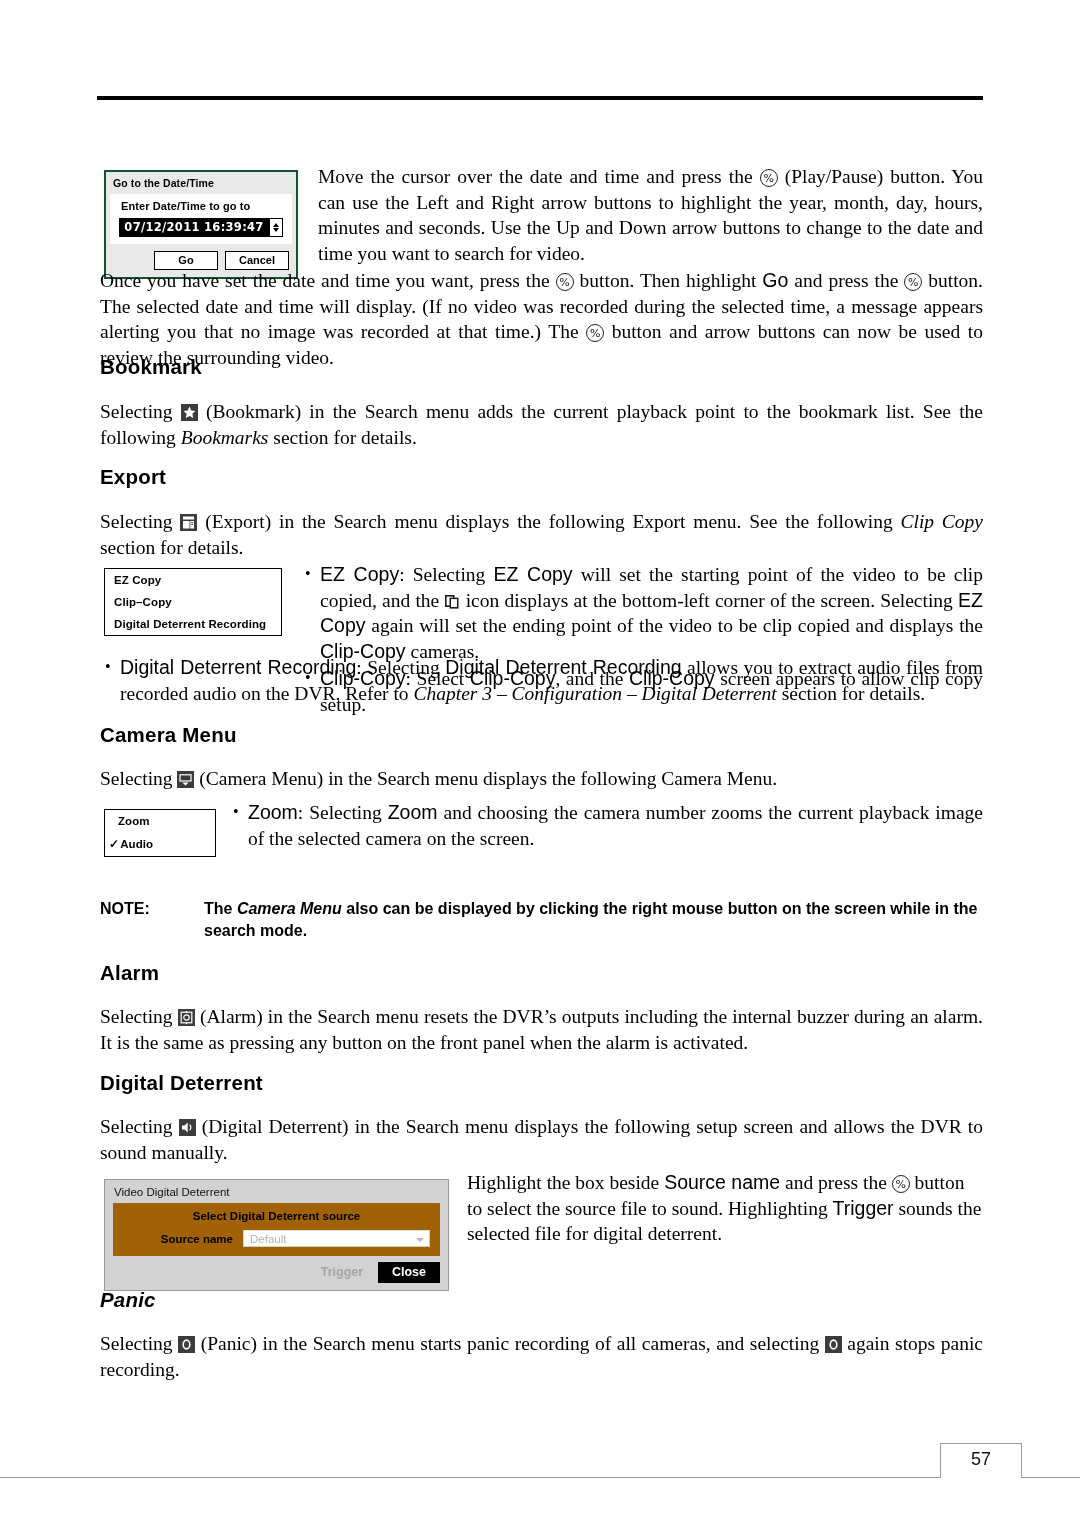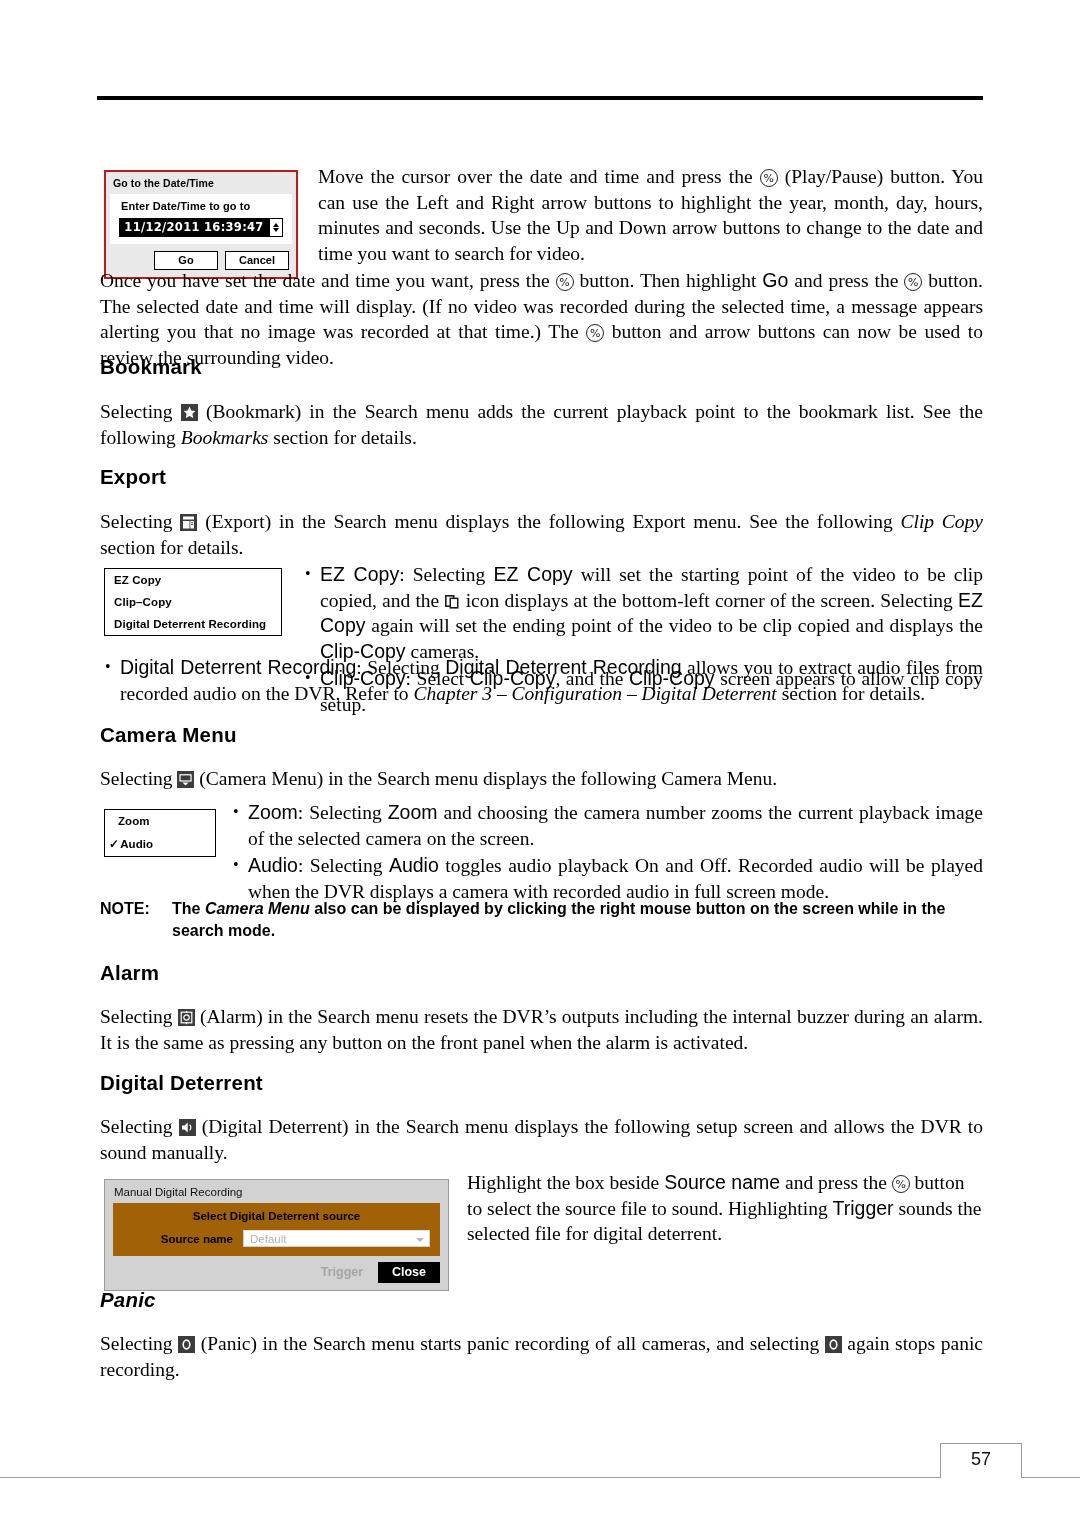--- a/index.html
+++ b/index.html
@@ -111,21 +111,21 @@
 
   
   .blk { position: absolute; }
 
   
   .dlg-goto {
     position: absolute;
     left: 104px;
     top: 170px;
     width: 194px;
-    border: 2px solid #b91c1c;
+    border: 2px solid #14532d;
     background: #e9e9e9;
     font-family: "Liberation Sans", sans-serif;
     box-sizing: border-box;
   }
   .dlg-goto-title {
     font-size: 10.5px;
     font-weight: bold;
     padding: 5px 0 5px 7px;
     background: #e9e9e9;
     color: #000;
@@ -227,21 +227,21 @@
   }
 
   
   .note {
     font-family: "Liberation Sans", sans-serif;
     font-weight: bold;
     font-size: 16px;
     line-height: 22px;
   }
   .note-label { display: inline-block; width: 72px; }
-  .note-body { display: block; margin-left: 72px; margin-top: -22px; }
+  .note-body { display: block; margin-left: 104px; margin-top: -22px; }
 
   
   .dlg-mdd {
     position: absolute;
     left: 104px;
     top: 1179px;
     width: 345px;
     background: #d2d2d2;
     border: 1px solid #9a9a9a;
     font-family: "Liberation Sans", sans-serif;
@@ -368,21 +368,21 @@
 
   <div class="header">
     <div class="header-rule"></div>
   </div>
 
   <div class="dlg-goto">
     <div class="dlg-goto-title">Go to the Date/Time</div>
     <div class="dlg-goto-body">
       <div class="dlg-goto-sub">Enter Date/Time to go to</div>
       <div class="dlg-goto-fieldrow">
-        <div class="dlg-goto-field">11/12/2011  16:39:47</div>
+        <div class="dlg-goto-field">07/12/2011  16:39:47</div>
         <div class="dlg-goto-spin">
           <span class="spin-up"></span>
           <span class="spin-dn"></span>
         </div>
       </div>
     </div>
     <div class="dlg-goto-btns">
       <div class="dlg-btn">Go</div>
       <div class="dlg-btn">Cancel</div>
     </div>
@@ -457,23 +457,20 @@
     <div class="row" style="padding-left:4px; display:flex; align-items:center; gap:1px;">
       <span style="font-size:12px;">✓</span>
       <span>Audio</span>
     </div>
   </div>
 
   <div class="blk body-text" style="left:228px; top:800px; width:755px;">
     <div class="bullet-item">
       <span class="sans">Zoom</span><span>:  Selecting </span><span class="sans">Zoom</span><span> and choosing the camera number zooms the current playback image of the selected camera on the screen.</span>
     </div>
-    <div class="bullet-item">
-      <span class="sans">Audio</span><span>:  Selecting </span><span class="sans">Audio</span><span> toggles audio playback On and Off.  Recorded audio will be played when the DVR displays a camera with recorded audio in full screen mode.</span>
-    </div>
   </div>
 
   <div class="blk note" style="left:100px; top:898px; width:883px;">
     <span class="note-label">NOTE:</span>
     <span class="note-body"><span>The </span><span class="ital">Camera Menu</span><span> also can be displayed by clicking the right mouse button on the screen while in the search mode.</span></span>
   </div>
 
   <div class="blk sec-head" style="left:100px; top:961px;">Alarm</div>
 
   <div class="blk body-text" style="left:100px; top:1004px; width:883px;">
@@ -488,21 +485,21 @@
   <div class="blk sec-head" style="left:100px; top:1071px;">Digital Deterrent</div>
 
   <div class="blk body-text" style="left:100px; top:1114px; width:883px;">
     <span>Selecting </span><span class="ico"><svg width="17" height="17" viewBox="0 0 17 17">
           <polygon fill="#fff" points="3,6.4 5.6,6.4 8.7,3.6 8.7,13.4 5.6,10.6 3,10.6"></polygon>
           <path d="M10.6 5.8 C12.3 7 12.3 10 10.6 11.2" stroke="#fff" stroke-width="1.2" fill="none"></path>
         </svg></span><span> (Digital Deterrent) in the Search menu displays the following setup screen and allows the DVR to sound manually.</span>
   </div>
 
   <div class="dlg-mdd">
-    <div class="mdd-title">Manual Digital Recording</div>
+    <div class="mdd-title">Video Digital Deterrent</div>
     <div class="mdd-panel">
       <div class="mdd-sub">Select Digital Deterrent source</div>
       <div class="mdd-row">
         <div class="mdd-label">Source name</div>
         <div class="mdd-select">
           <span>Default</span>
           <span class="caret"></span>
         </div>
       </div>
     </div>

